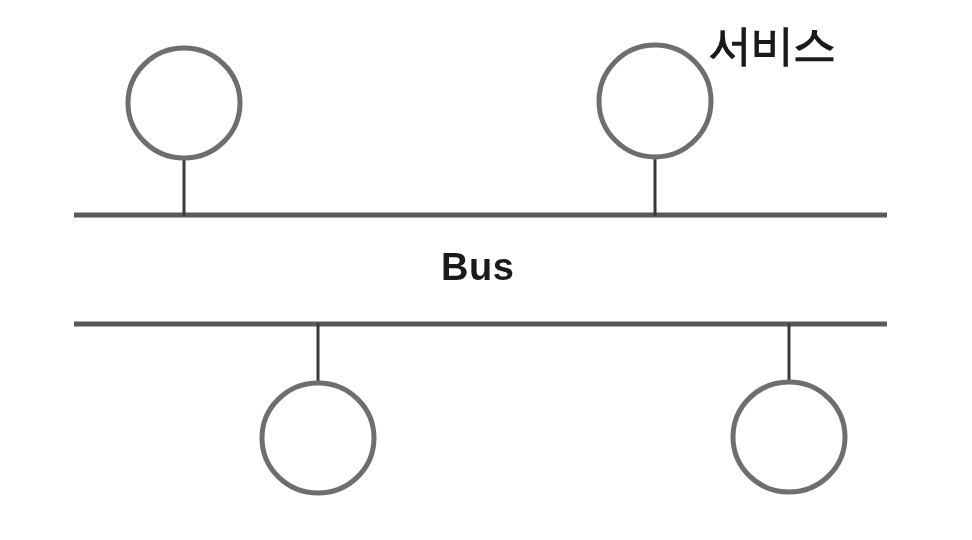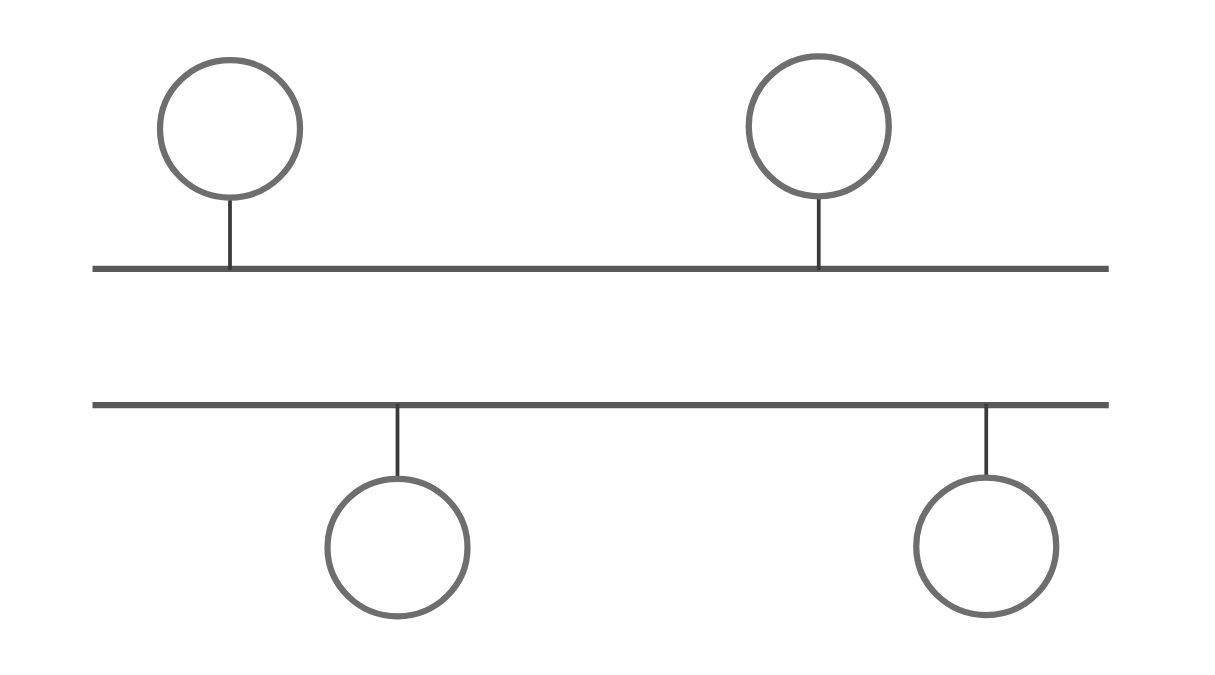--- a/index.html
+++ b/index.html
@@ -75,15 +75,17 @@
     </g>
 
     <g>
       <ellipse class="node-circle" cx="184" cy="103" rx="56" ry="55" stroke="#6e6e6e" stroke-width="5"></ellipse>
       <ellipse class="node-circle" cx="655" cy="101" rx="56" ry="56" stroke="#6e6e6e" stroke-width="5"></ellipse>
       <ellipse class="node-circle" cx="318" cy="438" rx="56" ry="55" stroke="#6e6e6e" stroke-width="5"></ellipse>
       <ellipse class="node-circle" cx="789" cy="437" rx="56" ry="55" stroke="#6e6e6e" stroke-width="5"></ellipse>
     </g>
   </svg>
 
+  <div id="bus-label" class="label-text">Bus</div>
 
+  <div id="service-label" class="label-text">서비스</div>
 
 </div>
 
 </body></html>

